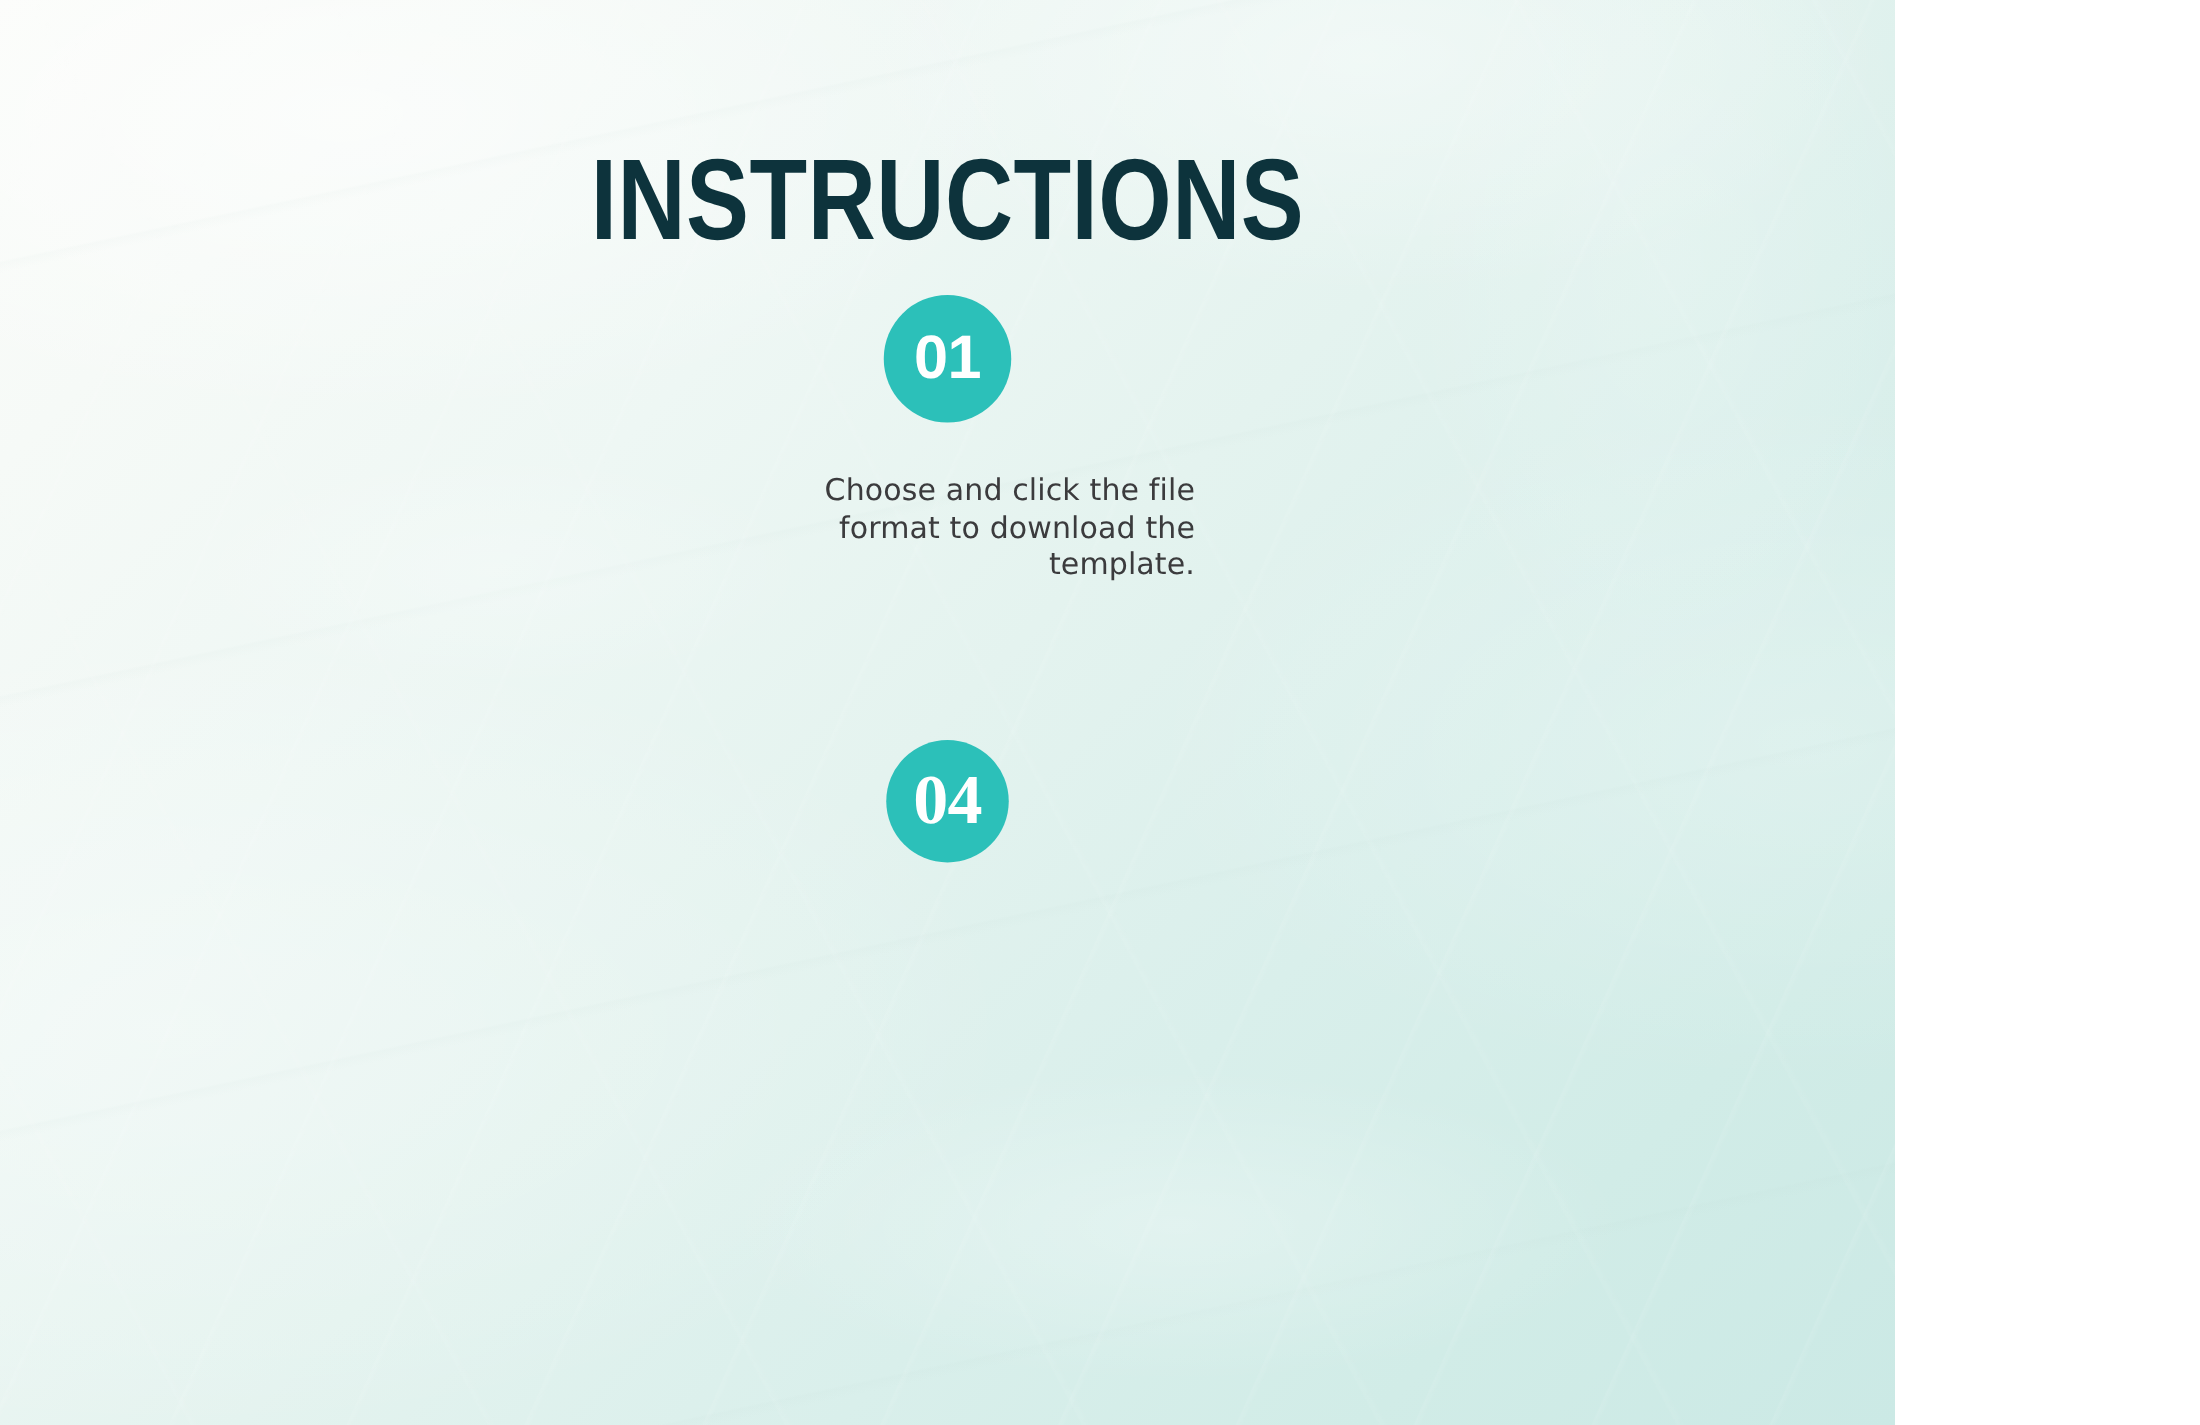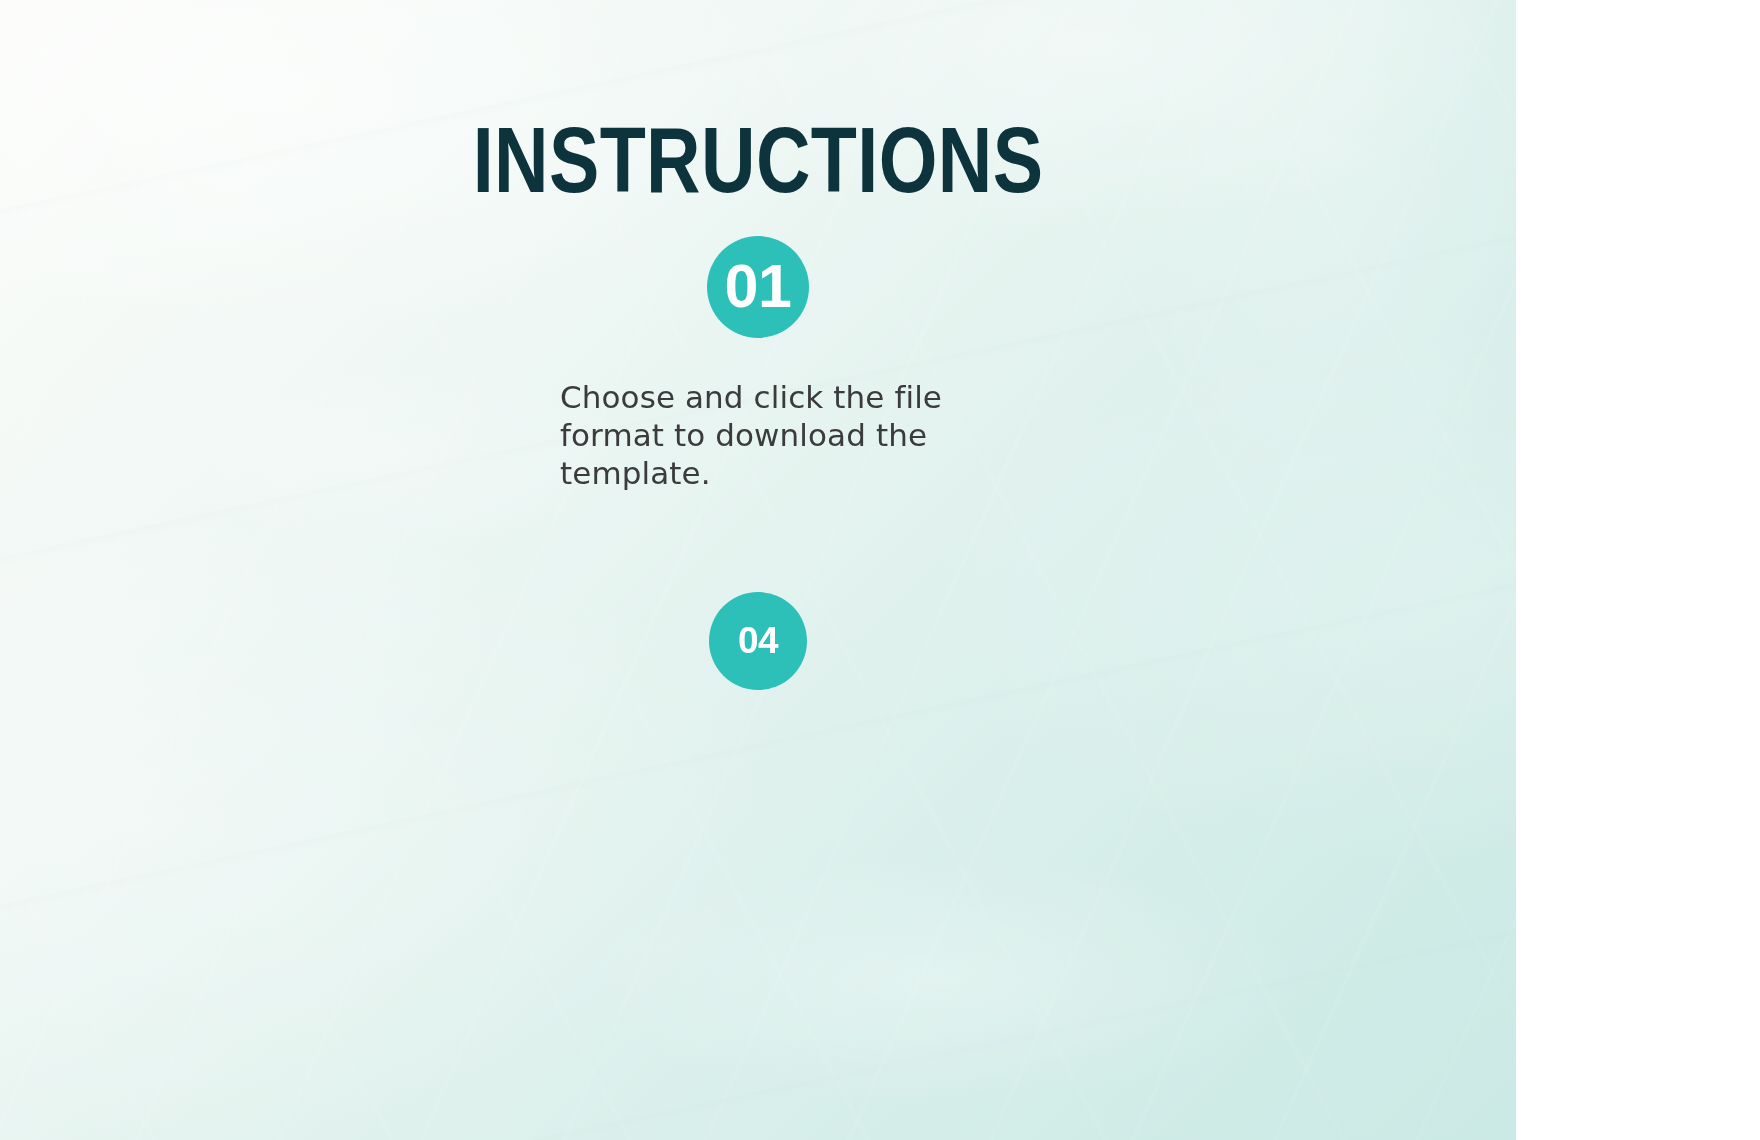--- a/index.html
+++ b/index.html
@@ -121,49 +121,50 @@
     width: 102px;
     height: 102px;
     border-radius: 50%;
     background: #2cc0b9;
     display: flex;
     align-items: center;
     justify-content: center;
     color: #ffffff;
     font-family: "Liberation Sans", sans-serif;
     font-weight: 700;
-    font-size: 61px;
+    font-size: 49px;
     letter-spacing: -0.5px;
     line-height: 1;
     padding-bottom: 2px;
     box-sizing: border-box;
   }
 
   .step-text {
     margin-top: 36px;
-    text-align: left;
+    text-align: right;
     color: #3b3b3d;
     font-family: "DejaVu Sans", sans-serif;
-    font-size: 31px;
+    font-size: 24px;
     font-weight: 400;
     line-height: 1.23;
     letter-spacing: 0.1px;
     white-space: pre-line;
   }
 
   .step-1 .step-text { width: 396px; margin-top: 40px; }
   .step-2 .step-text { width: 400px; margin-top: 34px; }
   .step-3 .step-text { width: 430px; margin-top: 34px; }
   .step-4 .step-text { width: 440px; margin-top: 42px; }
   .step-5 .step-text { width: 400px; margin-top: 42px; }
 
   .row-bottom .step-badge {
     width: 98px;
     height: 98px;
-    font-size: 37px;
+    font-size: 56px;
+    font-family: Liberation Serif, serif;
   }
 </style>
 </head>
 <body>
 
 <div class="poster">
 
   <div class="texture-a"></div>
   <div class="texture-b"></div>
   <div class="texture-c"></div>

